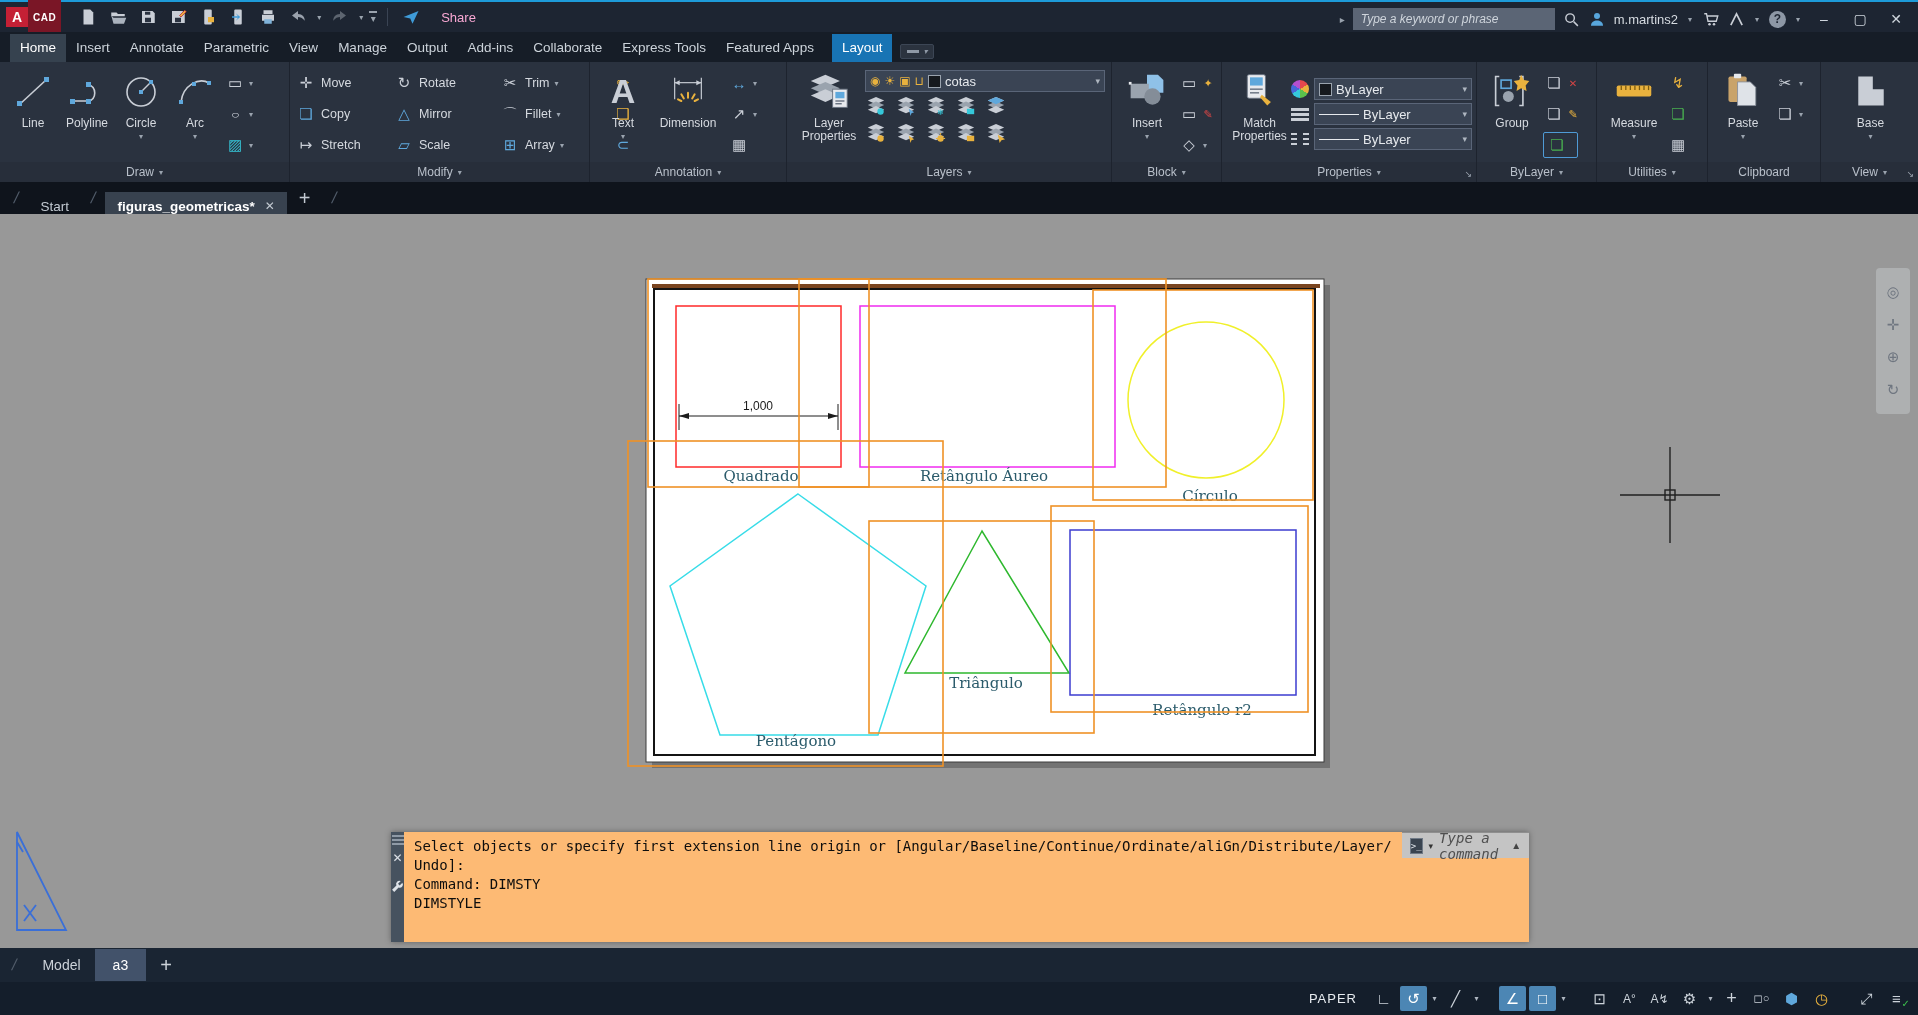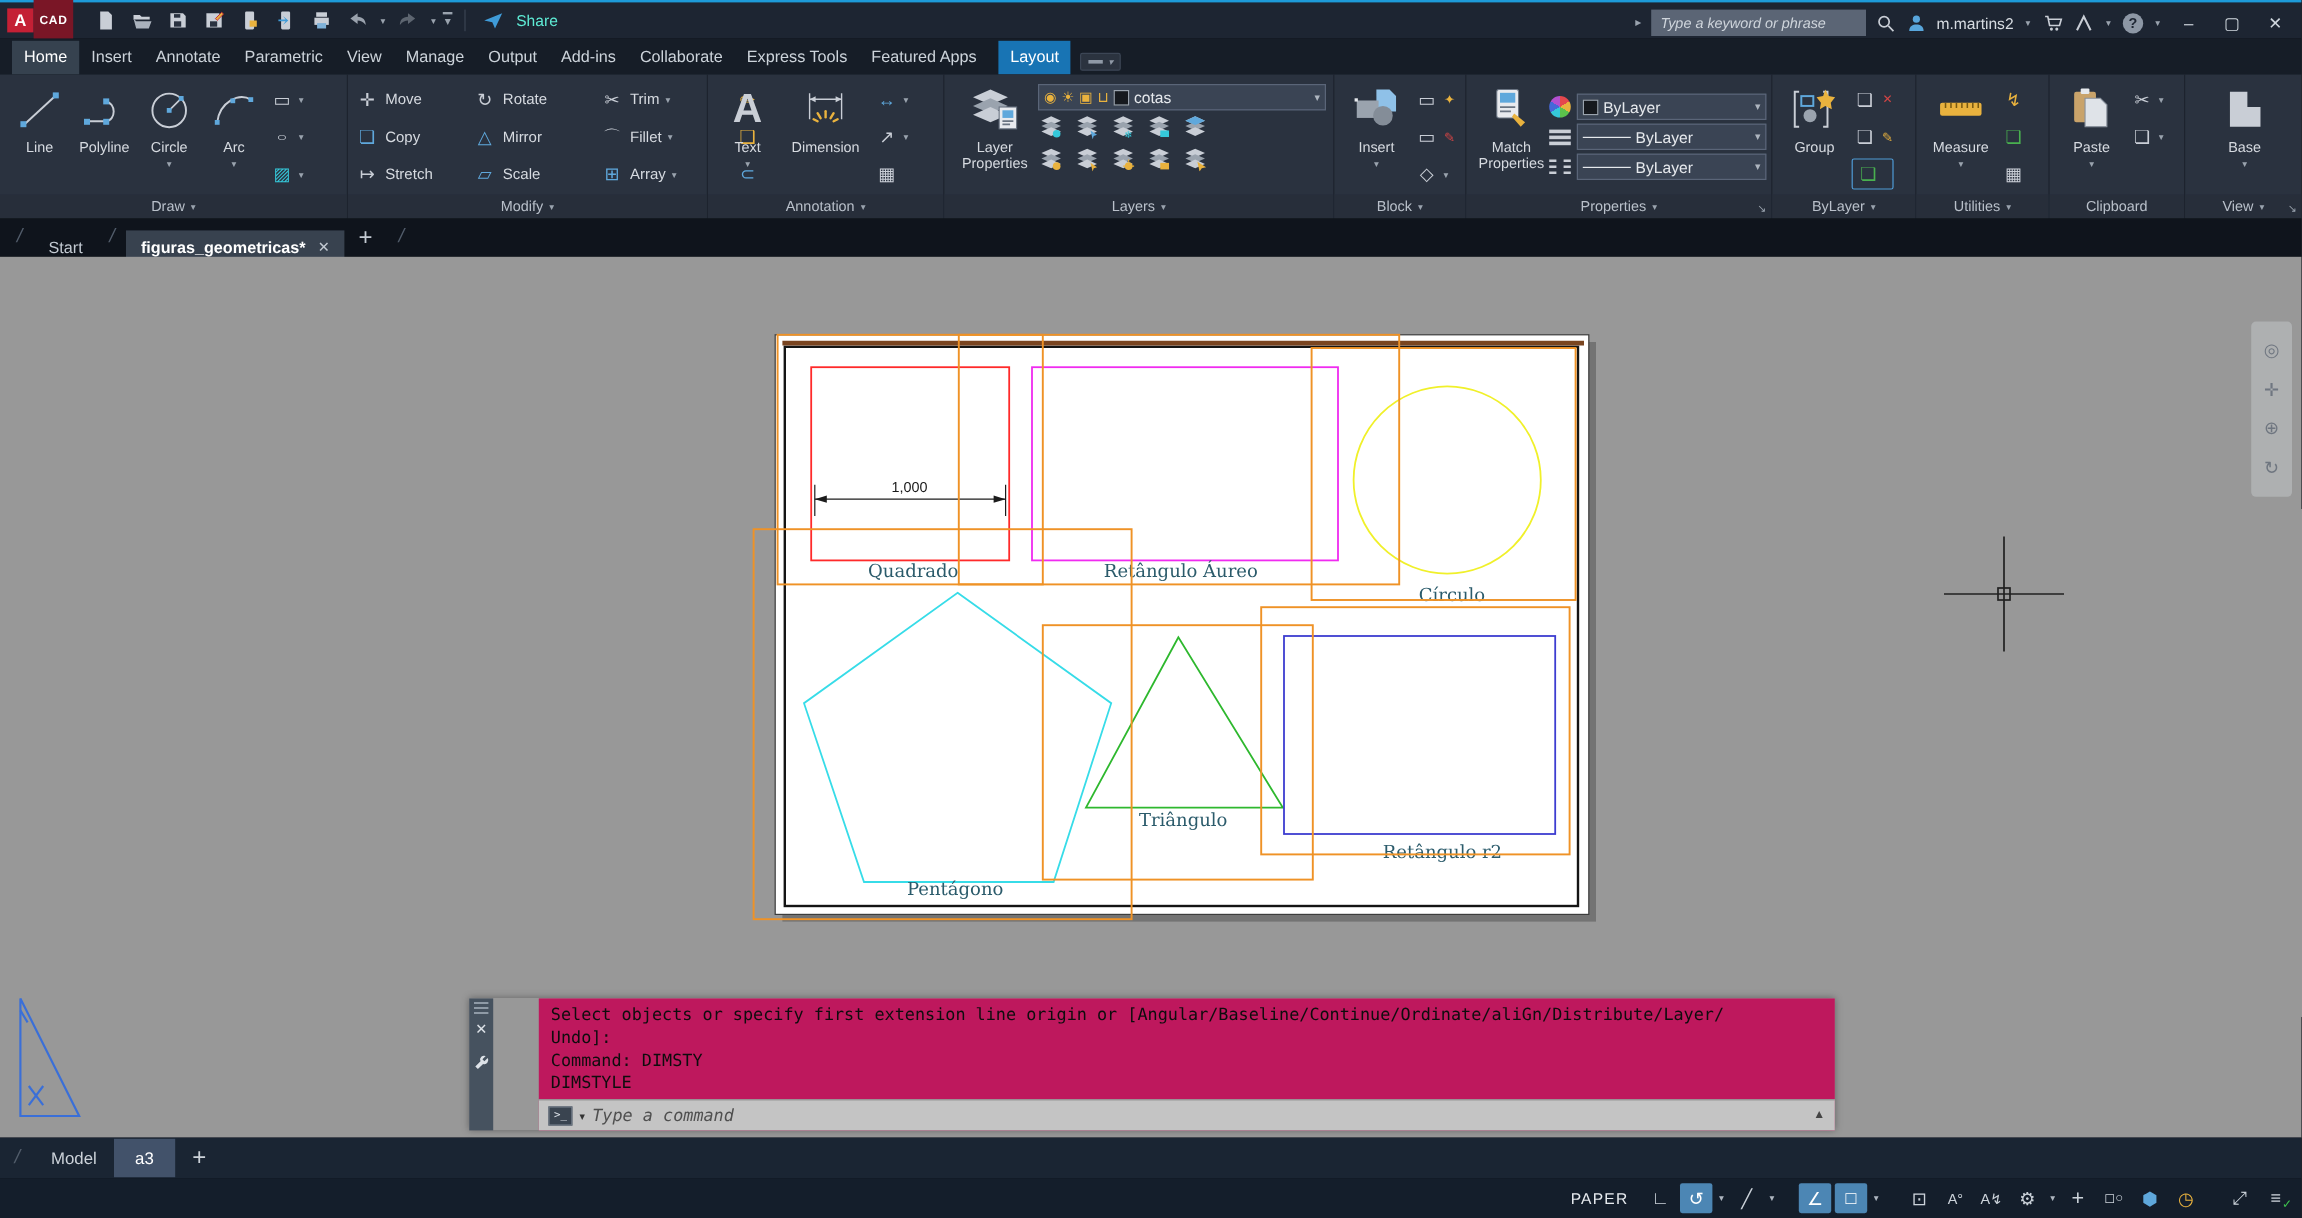--- a/index.html
+++ b/index.html
@@ -13,25 +13,25 @@
   .logo { display:flex; align-items:center; margin-left:6px; cursor:pointer; }
   .logo .a { width:22px; height:20px; background:#c42035; color:#fff; font-weight:bold;
     font-size:14px; display:flex; align-items:center; justify-content:center; }
   .logo .cad { height:36px; background:#7a1626; color:#fff; font-weight:bold; font-size:10px;
     display:flex; align-items:center; padding:0 5px; letter-spacing:.5px;text-align:center; }
   .qat { display:flex; align-items:center; gap:4px; margin-left:14px; }
   .qbtn { width:26px; height:24px; display:flex; align-items:center; justify-content:center; border-radius:2px; }
   .qbtn svg { width:18px; height:18px; }
   .qcaret { color:#9aa3ae; font-size:8px; width:8px; text-align:center; }
   .qsep { width:1px; height:18px; background:#3a4454; margin:0 6px; }
-  .share { color:#5eead4; font-size:13px; margin-left:2px; }
+  .share { color:#f9a8d4; font-size:13px; margin-left:13px; }
   .title-center { position:absolute; left:50%; transform:translateX(-50%); top:0; height:32px;
     display:flex; align-items:center; gap:26px; color:#d6dbe1; font-size:14px; }
   .tb-right { position:absolute; right:0; top:2px; height:30px; display:flex; align-items:center; gap:8px; padding-right:8px; }
-  .searchbox { width:179px; height:22px; background:#5b6575; border:none; color:#fef9c3;
+  .searchbox { width:202px; height:22px; background:#5b6575; border:none; color:#fef9c3;
     font-size:12px; font-style:italic; padding:0 8px; outline:none; }
   .searchbox::placeholder { color:#cfd5dc; }
   .tbexp { color:#9aa3ae; font-size:10px; }
   .username { color:#d6dbe1; font-size:13px; }
   .helpcirc { width:17px; height:17px; border-radius:50%; background:#8d97a5; color:#1d2532;
     font-size:12px; font-weight:bold; display:flex; align-items:center; justify-content:center; }
   .winbtn { color:#cfd6dd; font-size:14px; width:28px; text-align:center; }
 
   
   .tabsrow { position:absolute; left:0; top:32px; width:1918px; height:30px; background:#161d27;
@@ -101,21 +101,21 @@
     align-items:center; justify-content:space-evenly; color:#6f7680; font-size:15px; }
 
   
   .dock { position:absolute; left:391px; top:618px; width:1138px; height:110px; display:flex;
     box-shadow:0 0 6px rgba(0,0,0,.35); }
   .dockstrip { width:20px; background:#46525f; display:flex; flex-direction:column; align-items:center; color:#dde2e8; }
   .grip { margin-top:3px; width:12px; height:10px;
     background:repeating-linear-gradient(0deg,#8f9aa6 0 2px,transparent 2px 4px); }
   .dockx { font-size:12px; margin-top:6px; }
   .dockwrench { margin-top:14px; }
-  .dockmain { flex:1; display:flex; flex-direction:column; background:#be185d;margin-left:38px; }
+  .dockmain { flex:1; display:flex; background:#fdba74; }
   .history { flex:1; padding:5px 10px 0; font-family:"DejaVu Sans Mono",monospace; font-size:14px;
     color:#0d0d0d; line-height:19px; white-space:pre; }
   .promptrow { height:26px; background:#c4c4c4; border-top:1px solid #8f8f8f; display:flex;
     align-items:center; padding:0 8px; gap:6px; }
   .promptico { width:20px; height:16px; background:#3a4450; border:1px solid #707a86; color:#dfe4ea;
     font-size:9px; display:flex; align-items:center; justify-content:center; font-family:"DejaVu Sans Mono",monospace; }
   .promptcaret { color:#333; font-size:9px; }
   .prompttext { font-family:"DejaVu Sans Mono",monospace; font-style:italic; font-size:14px; color:#4f4f4f; }
   .promptup { margin-left:auto; color:#444; font-size:10px; }
 

